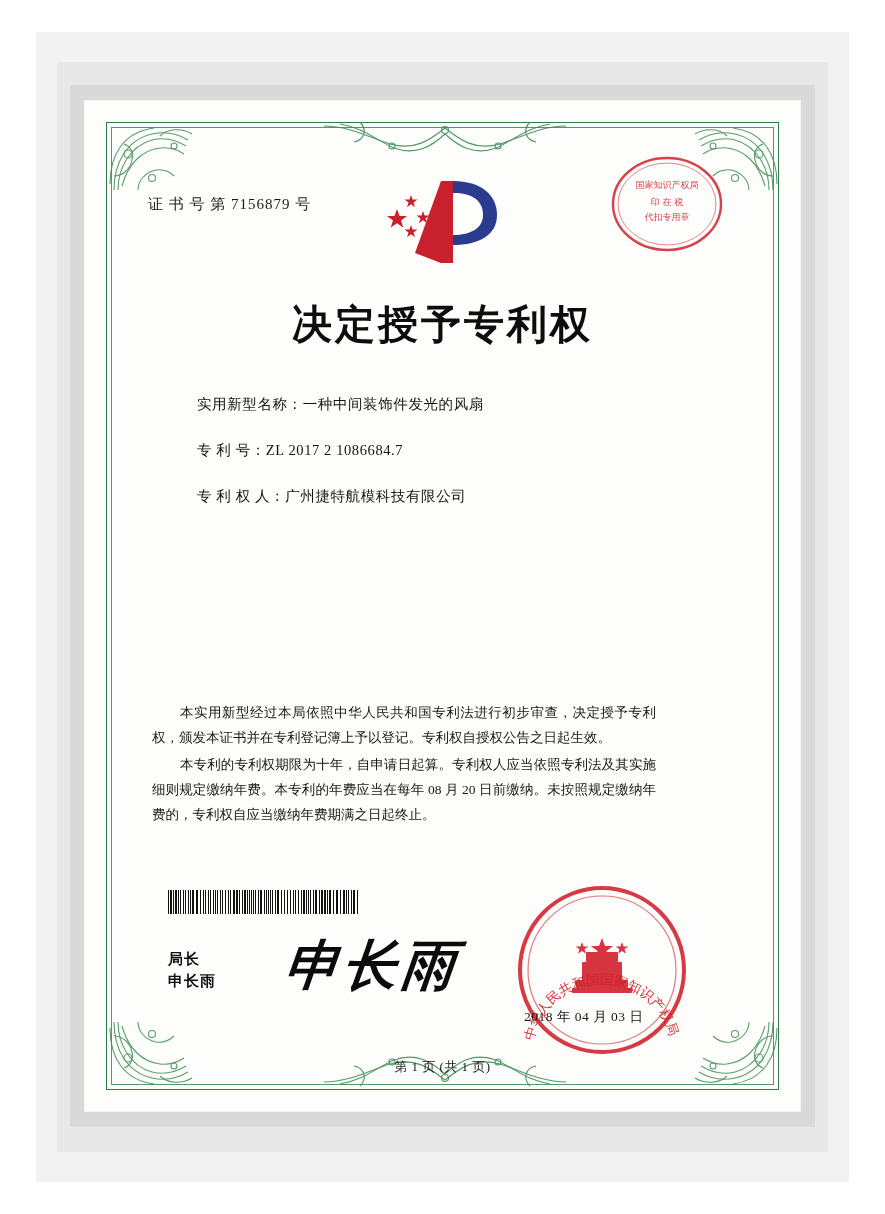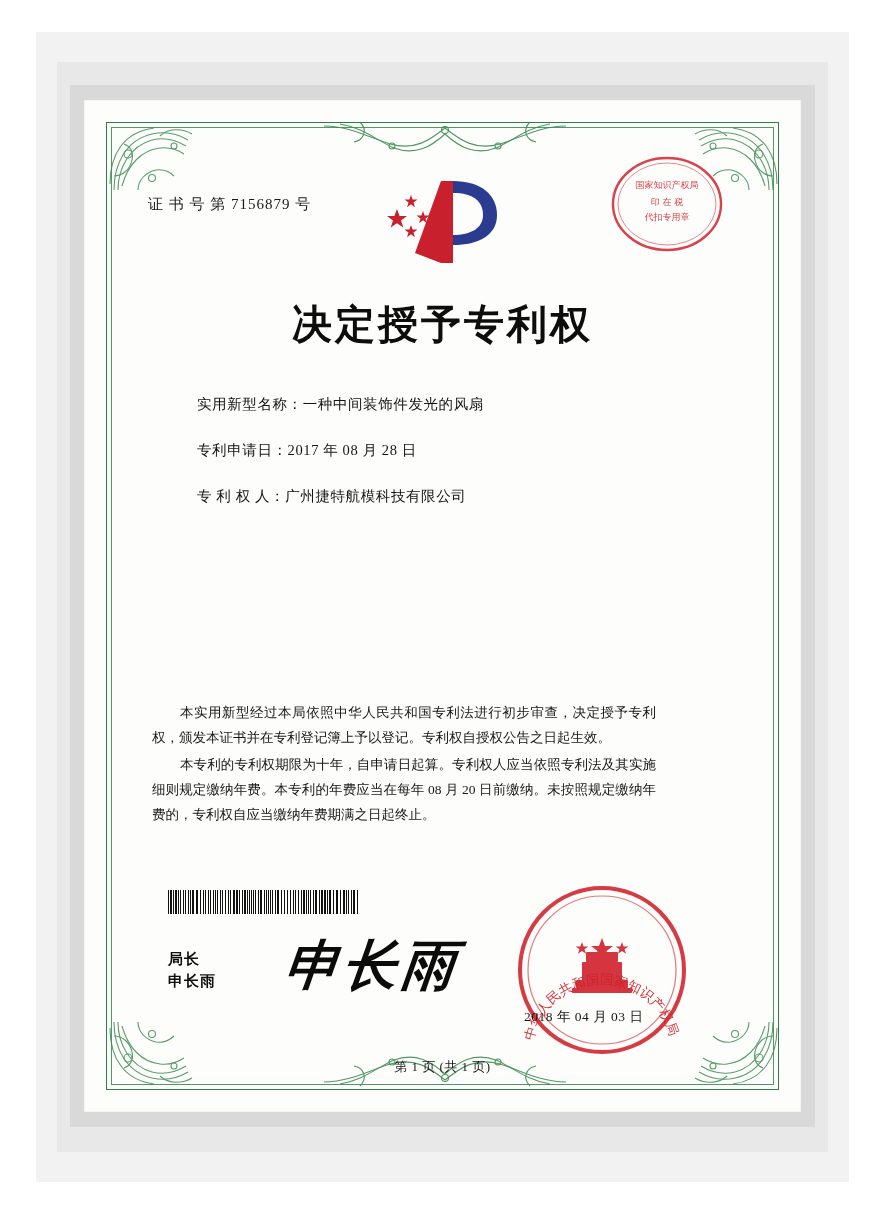--- a/index.html
+++ b/index.html
@@ -342,21 +342,21 @@
   </svg>
 </div>
 
 <div class="cert-title">决定授予专利权</div>
 
 <div class="fields">
   <div class="field-row">
     <span class="field-label">实用新型名称：</span><span>一种中间装饰件发光的风扇</span>
   </div>
   <div class="field-row">
-    <span class="field-label">专利申请日：</span><span>2017 年 08 月 28 日</span>
+    <span class="field-label">专    利    号：</span><span>ZL 2017 2 1086684.7</span>
   </div>
   <div class="field-row">
     <span class="field-label">专 利 权 人：</span><span>广州捷特航模科技有限公司</span>
   </div>
 </div>
 
 <div class="paragraphs">
   <p>本实用新型经过本局依照中华人民共和国专利法进行初步审查，决定授予专利权，颁发本证书并在专利登记簿上予以登记。专利权自授权公告之日起生效。</p>
   <p>本专利的专利权期限为十年，自申请日起算。专利权人应当依照专利法及其实施细则规定缴纳年费。本专利的年费应当在每年 08 月 20 日前缴纳。未按照规定缴纳年费的，专利权自应当缴纳年费期满之日起终止。</p>
 </div>

